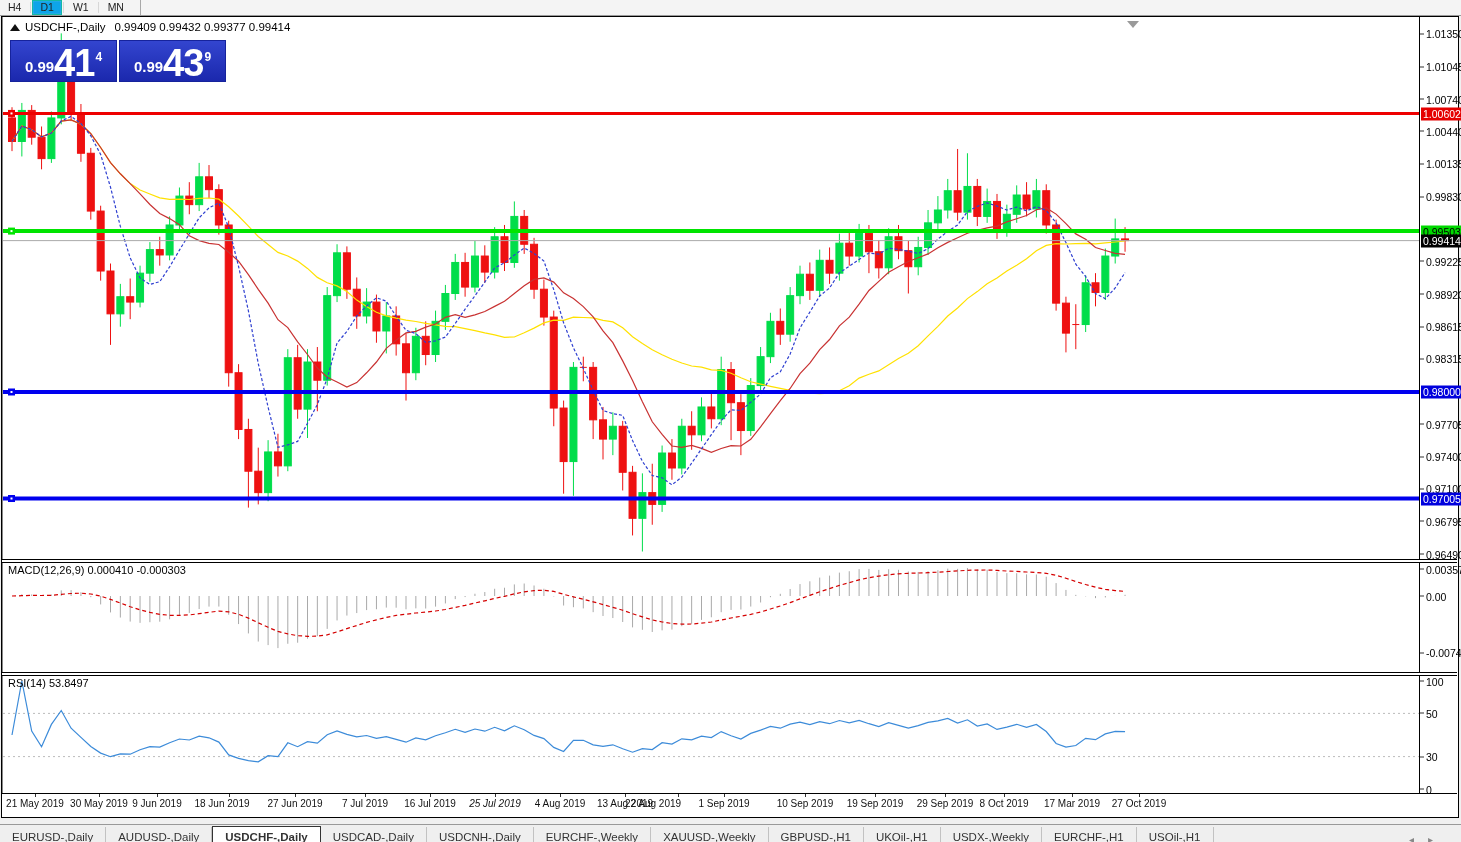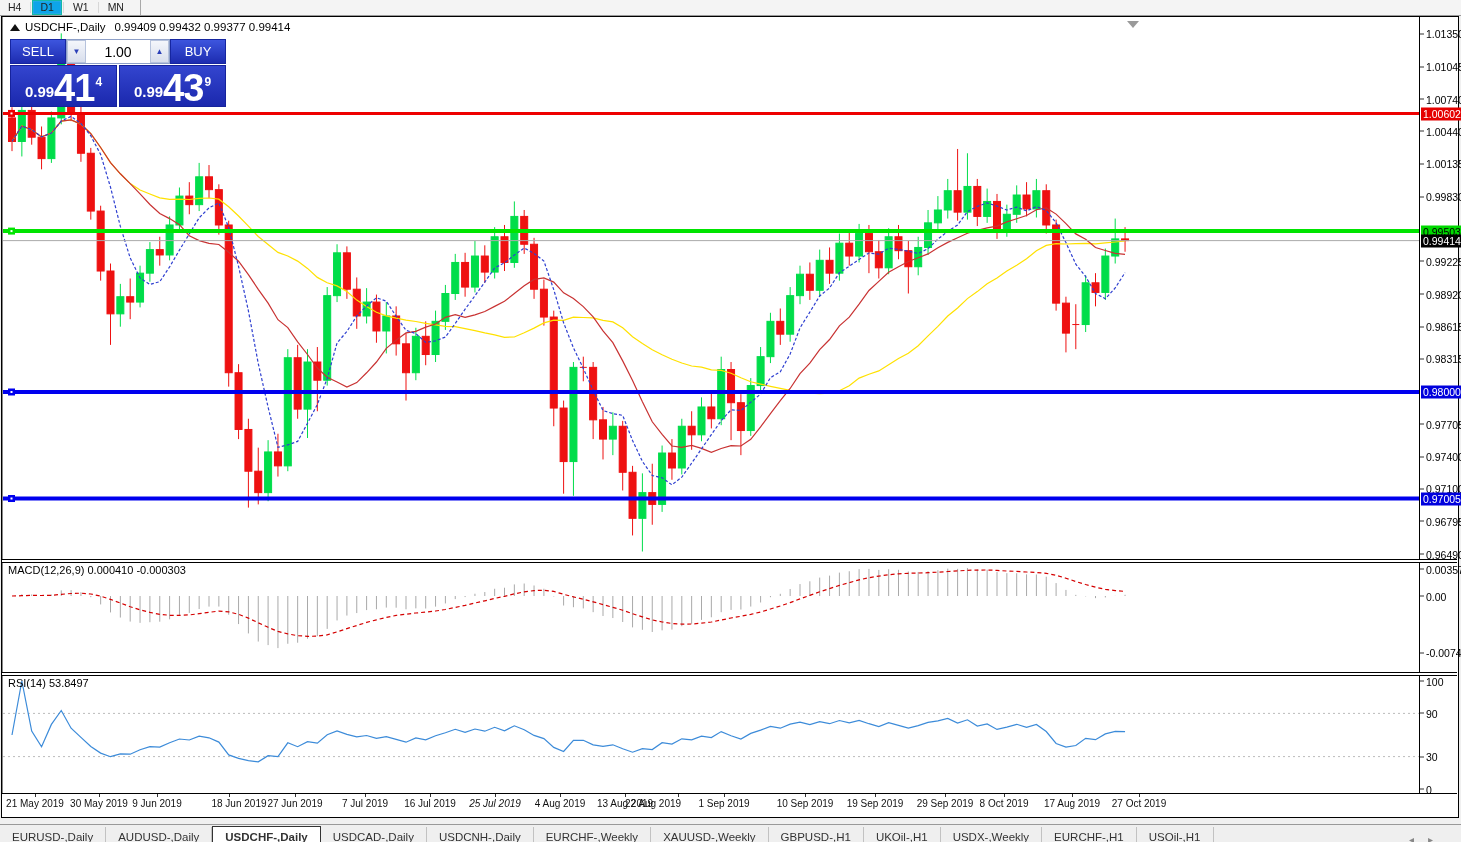--- a/index.html
+++ b/index.html
@@ -320,29 +320,20 @@
       <polygon points="1124,4 1136,4 1130,11" fill="#9a9a9a"></polygon>
     </svg>
 
   <div class="chart-title">
     <span class="tri"></span>
     <span>USDCHF-,Daily</span>
     <span class="title-ohlc">0.99409 0.99432 0.99377 0.99414</span>
   </div>
 
   <div class="widget">
-    <div class="wrow1">
-      <div class="wbtn">SELL</div>
-      <div class="volwrap">
-        <div class="spin">▼</div>
-        <input class="vol" value="1.00" style="">
-        <div class="spin">▲</div>
-      </div>
-      <div class="wbtn">BUY</div>
-    </div>
     <div class="wrow2">
       <div class="pricebox">
         <span class="psmall">0.99</span>
         <span class="pbig">41</span>
         <span class="psup">4</span>
       </div>
       <div class="pricebox">
         <span class="psmall">0.99</span>
         <span class="pbig">43</span>
         <span class="psup">9</span>
@@ -427,21 +418,21 @@
       <div class="pa-tick" style="top: 635.527px;">
         <i></i>
         <span>-0.00749</span>
       </div>
       <div class="pa-tick" style="top: 664px;">
         <i></i>
         <span>100</span>
       </div>
       <div class="pa-tick" style="top: 696.4px;">
         <i></i>
-        <span>90</span>
+        <span>50</span>
       </div>
       <div class="pa-tick" style="top: 739.6px;">
         <i></i>
         <span>30</span>
       </div>
       <div class="pa-tick" style="top: 772px;">
         <i></i>
         <span>0</span>
       </div>
     </div>
@@ -575,21 +566,21 @@
     </svg>
 
   <div class="date-axis" id="date-axis">
       <div class="dtick" style="left: 33px;"></div>
       <div class="dt" style="left: 33px;">21 May 2019</div>
       <div class="dtick" style="left: 97px;"></div>
       <div class="dt" style="left: 97px;">30 May 2019</div>
       <div class="dtick" style="left: 155px;"></div>
       <div class="dt" style="left: 155px;">9 Jun 2019</div>
       <div class="dtick" style="left: 227px;"></div>
-      <div class="dt" style="left: 237px;">18 Jun 2019</div>
+      <div class="dt" style="left: 220px;">18 Jun 2019</div>
       <div class="dtick" style="left: 293px;"></div>
       <div class="dt" style="left: 293px;">27 Jun 2019</div>
       <div class="dtick" style="left: 363px;"></div>
       <div class="dt" style="left: 363px;">7 Jul 2019</div>
       <div class="dtick" style="left: 428px;"></div>
       <div class="dt" style="left: 428px;">16 Jul 2019</div>
       <div class="dtick" style="left: 493px;"></div>
       <div class="dt" style="left: 493px; font-style: italic;">25 Jul 2019</div>
       <div class="dtick" style="left: 558px;"></div>
       <div class="dt" style="left: 558px;">4 Aug 2019</div>
@@ -601,21 +592,21 @@
       <div class="dt" style="left: 722px;">1 Sep 2019</div>
       <div class="dtick" style="left: 803px;"></div>
       <div class="dt" style="left: 803px;">10 Sep 2019</div>
       <div class="dtick" style="left: 873px;"></div>
       <div class="dt" style="left: 873px;">19 Sep 2019</div>
       <div class="dtick" style="left: 943px;"></div>
       <div class="dt" style="left: 943px;">29 Sep 2019</div>
       <div class="dtick" style="left: 1002px;"></div>
       <div class="dt" style="left: 1002px;">8 Oct 2019</div>
       <div class="dtick" style="left: 1070px;"></div>
-      <div class="dt" style="left: 1070px;">17 Aug 2019</div>
+      <div class="dt" style="left: 1070px;">17 Mar 2019</div>
       <div class="dtick" style="left: 1137px;"></div>
       <div class="dt" style="left: 1137px;">27 Oct 2019</div>
     </div>
 </div>
 
 <div class="tabbar" id="tabbar">
     <div class="tab">EURUSD-,Daily</div>
     <div class="tab">AUDUSD-,Daily</div>
     <div class="tab active">USDCHF-,Daily</div>
     <div class="tab">USDCAD-,Daily</div>

